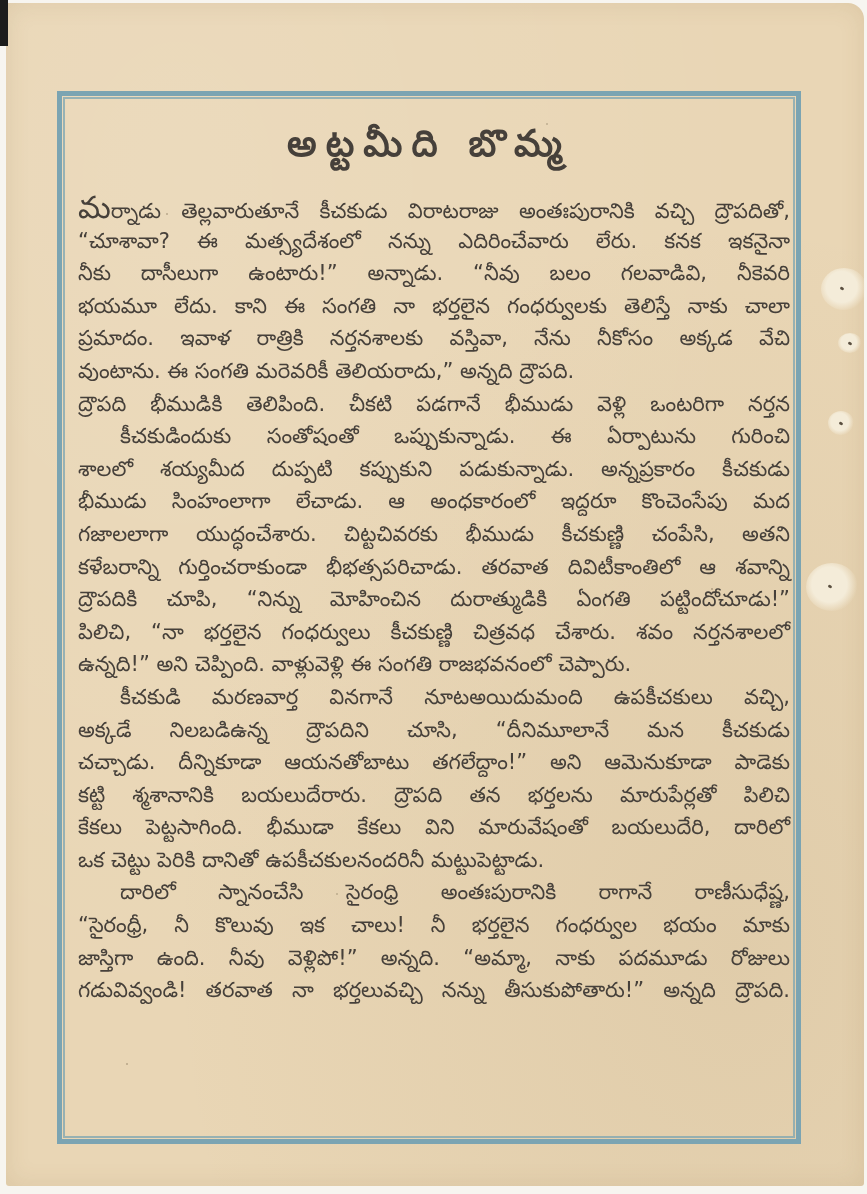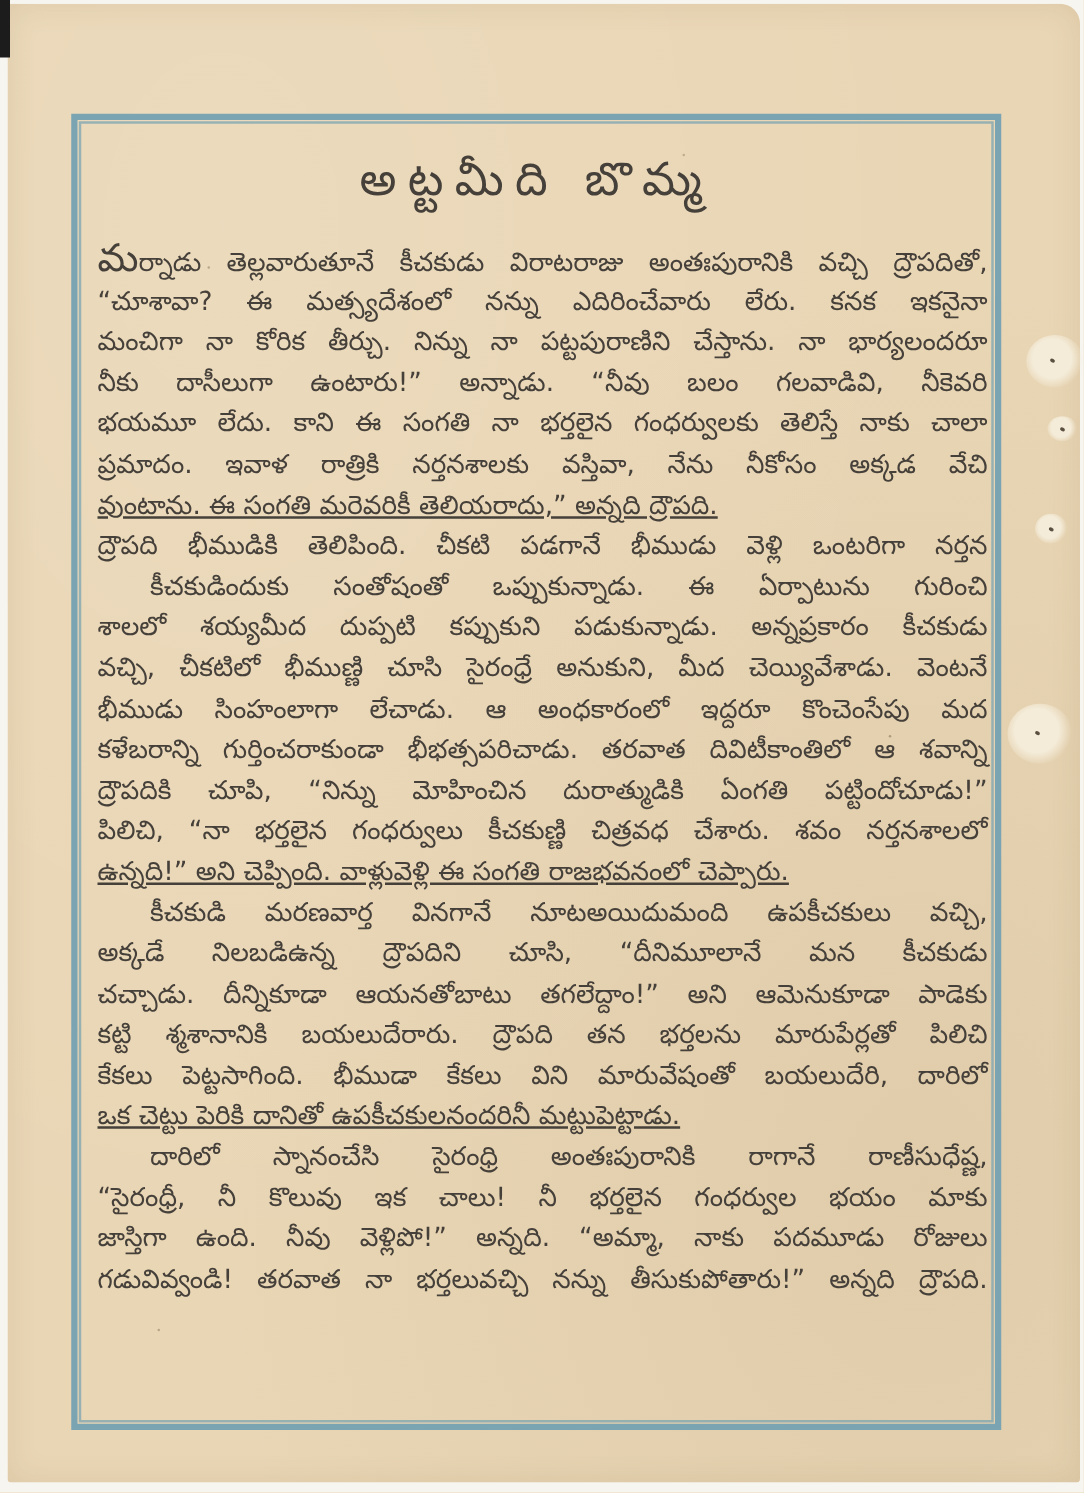--- a/index.html
+++ b/index.html
@@ -32,35 +32,35 @@
     border:5px solid var(--frame);
     box-sizing:border-box;
   }
   .frame-inner{
     position:absolute;left:1px;top:1px;right:1px;bottom:1px;
     border:2px solid rgba(123,164,178,0.75);
   }
   .page-title{
     position:absolute;left:57px;top:122px;width:744px;
     text-align:center;
-    font-size:37px;font-weight:normal;letter-spacing:9px;
+    font-size:37px;font-weight:bold;letter-spacing:9px;
     color:var(--ink);
   }
   .body-text{
     position:absolute;left:78px;top:192px;width:712px;
     color:var(--ink);
     font-size:21px;
   }
   .line{
     height:32.6px;line-height:32.6px;
     text-align:justify;text-align-last:justify;
     white-space:nowrap;
     overflow:visible;
   }
-  .line.short{text-align-last:left;text-decoration:underline;}
+  .line.short{text-align-last:left;}
   .line.indent{text-indent:42px;}
   .dropcap{font-size:31px;line-height:1;}
   .blemish{
     position:absolute;border-radius:50%;
     background:radial-gradient(circle at 45% 45%, #f4ecd9 0 45%, rgba(244,236,217,0) 72%);
   }
   .blemish::after{
     content:"";position:absolute;left:42%;top:46%;width:4px;height:3px;
     background:#5a4f40;border-radius:50%;transform:rotate(25deg);
   }
@@ -90,30 +90,29 @@
   <div class="frame-inner"></div>
 </div>
 
 <div class="corner-mark"></div>
 
 <div class="page-title">అట్టమీది బొమ్మ</div>
 
 <div class="body-text">
     <div class="line"><span class="dropcap">మ</span>ర్నాడు తెల్లవారుతూనే కీచకుడు విరాటరాజు అంతఃపురానికి వచ్చి ద్రౌపదితో,</div>
     <div class="line">“చూశావా? ఈ మత్స్యదేశంలో నన్ను ఎదిరించేవారు లేరు. కనక ఇకనైనా</div>
-    <div class="line">మంచిగా నా కోరిక తీర్చు. నిన్ను నా పట్టపురాణిని చేస్తాను. నా భార్యలందరూ</div>
     <div class="line">నీకు దాసీలుగా ఉంటారు!” అన్నాడు. “నీవు బలం గలవాడివి, నీకెవరి</div>
     <div class="line">భయమూ లేదు. కాని ఈ సంగతి నా భర్తలైన గంధర్వులకు తెలిస్తే నాకు చాలా</div>
     <div class="line">ప్రమాదం. ఇవాళ రాత్రికి నర్తనశాలకు వస్తివా, నేను నీకోసం అక్కడ వేచి</div>
     <div class="line short">వుంటాను. ఈ సంగతి మరెవరికీ తెలియరాదు,” అన్నది ద్రౌపది.</div>
     <div class="line">ద్రౌపది భీముడికి తెలిపింది. చీకటి పడగానే భీముడు వెళ్లి ఒంటరిగా నర్తన</div>
     <div class="line indent">కీచకుడిందుకు సంతోషంతో ఒప్పుకున్నాడు. ఈ ఏర్పాటును గురించి</div>
     <div class="line">శాలలో శయ్యమీద దుప్పటి కప్పుకుని పడుకున్నాడు. అన్నప్రకారం కీచకుడు</div>
-    <div class="line">వచ్చి, చీకటిలో భీముణ్ణి చూసి సైరంధ్రే అనుకుని, మీద చెయ్యివేశాడు. వెంటనే</div>
     <div class="line">భీముడు సింహంలాగా లేచాడు. ఆ అంధకారంలో ఇద్దరూ కొంచెంసేపు మద</div>
+    <div class="line">గజాలలాగా యుద్ధంచేశారు. చిట్టచివరకు భీముడు కీచకుణ్ణి చంపేసి, అతని</div>
     <div class="line">కళేబరాన్ని గుర్తించరాకుండా భీభత్సపరిచాడు. తరవాత దివిటీకాంతిలో ఆ శవాన్ని</div>
     <div class="line">ద్రౌపదికి చూపి, “నిన్ను మోహించిన దురాత్ముడికి ఏంగతి పట్టిందోచూడు!”</div>
     <div class="line">పిలిచి, “నా భర్తలైన గంధర్వులు కీచకుణ్ణి చిత్రవధ చేశారు. శవం నర్తనశాలలో</div>
     <div class="line short">ఉన్నది!” అని చెప్పింది. వాళ్లువెళ్లి ఈ సంగతి రాజభవనంలో చెప్పారు.</div>
     <div class="line indent">కీచకుడి మరణవార్త వినగానే నూటఅయిదుమంది ఉపకీచకులు వచ్చి,</div>
     <div class="line">అక్కడే నిలబడిఉన్న ద్రౌపదిని చూసి, “దీనిమూలానే మన కీచకుడు</div>
     <div class="line">చచ్చాడు. దీన్నికూడా ఆయనతోబాటు తగలేద్దాం!” అని ఆమెనుకూడా పాడెకు</div>
     <div class="line">కట్టి శ్మశానానికి బయలుదేరారు. ద్రౌపది తన భర్తలను మారుపేర్లతో పిలిచి</div>
     <div class="line">కేకలు పెట్టసాగింది. భీముడా కేకలు విని మారువేషంతో బయలుదేరి, దారిలో</div>
     <div class="line short">ఒక చెట్టు పెరికి దానితో ఉపకీచకులనందరినీ మట్టుపెట్టాడు.</div>

